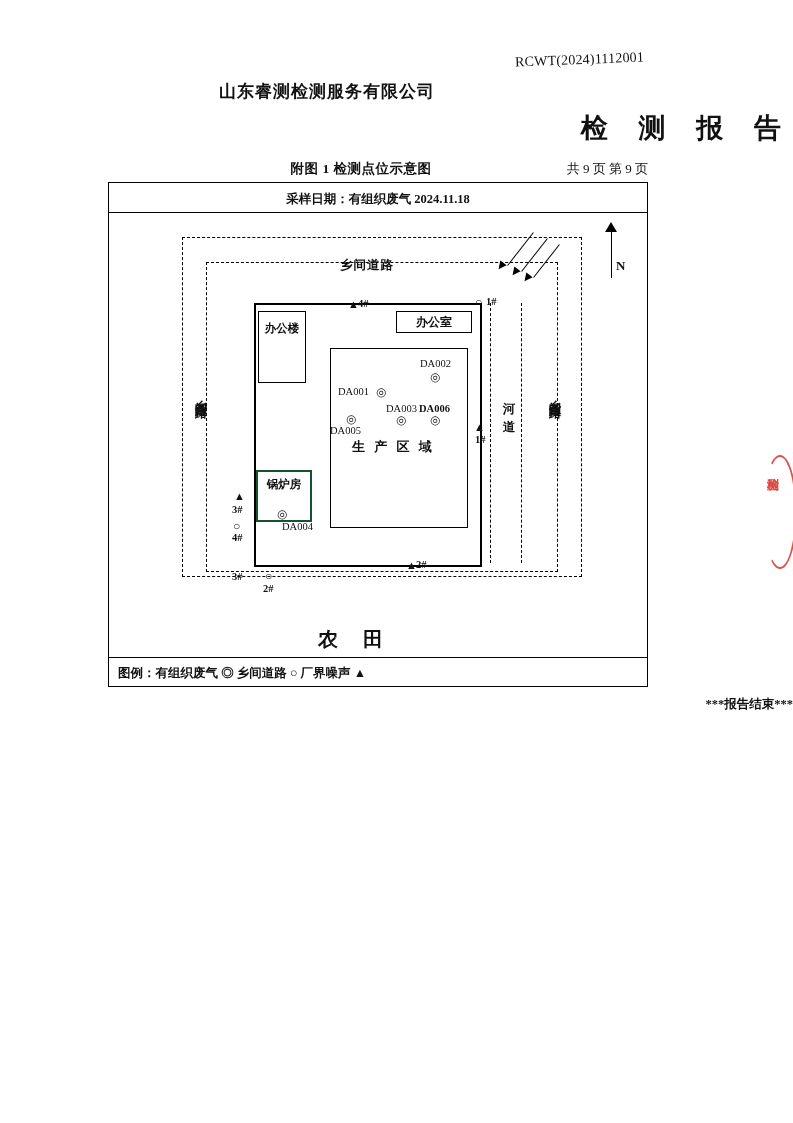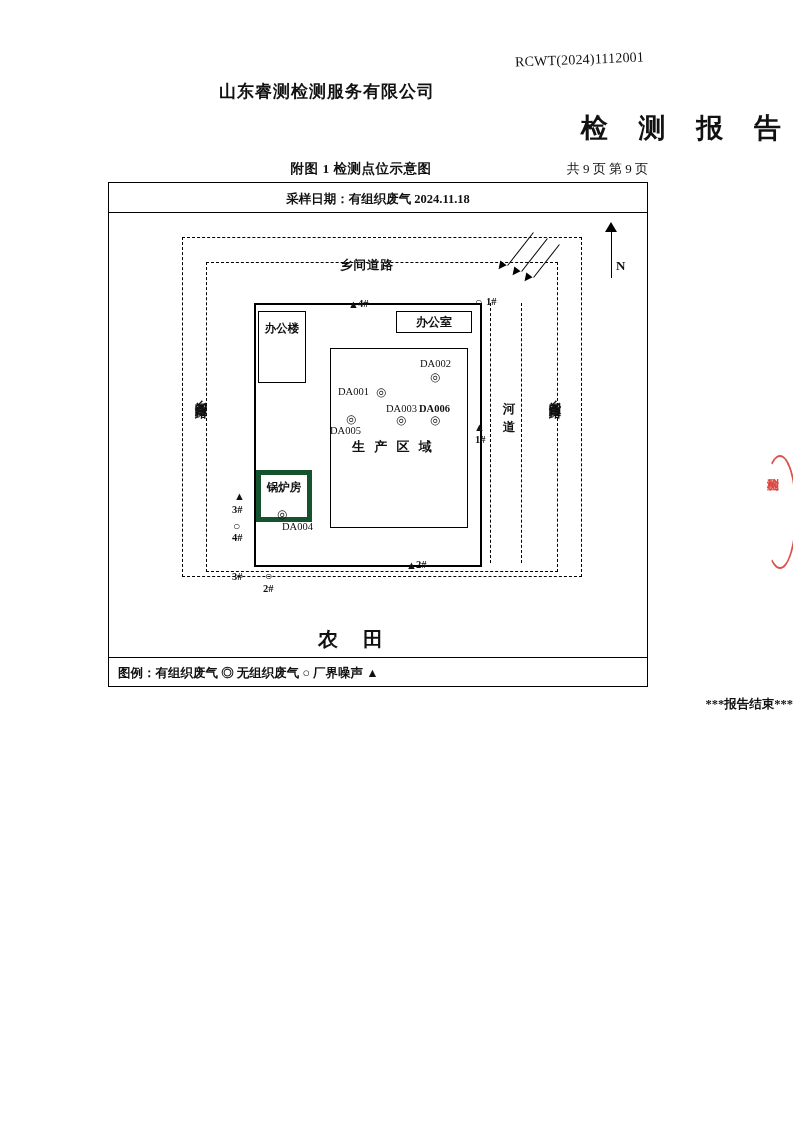--- a/index.html
+++ b/index.html
@@ -197,21 +197,21 @@
     line-height: 20px;
     font-weight: bold;
     background: #fff;
   }
   .boiler-room {
     position: absolute;
     left: 256px;
     top: 470px;
     width: 56px;
     height: 52px;
-    border: 5px solid #14532d;
+    border: 2px solid #14532d;
     box-sizing: border-box;
     font-size: 11.5px;
     text-align: center;
     padding-top: 5px;
     box-sizing: border-box;
     font-weight: bold;
   }
   .bold { font-weight: bold; }
 
   .vtext {
@@ -439,21 +439,21 @@
   <div class="tri" style="left:234px; top:491px;">▲</div>
   <div class="pt-label bold" style="left:232px; top:504px;">3#</div>
   <div class="circ-o" style="left:233px; top:520px;">○</div>
   <div class="pt-label bold" style="left:232px; top:532px;">4#</div>
 
   <div class="pt-label bold" style="left:232px; top:571px;">3#</div>
   <div class="circ-o" style="left:265px; top:570px;">○</div>
   <div class="pt-label bold" style="left:263px; top:583px;">2#</div>
 
   <div class="legend">
-    <div class="legend-text">图例：有组织废气 ◎   无组织废气 ○   厂界噪声 ▲</div>
+    <div class="legend-text">图例：有组织废气 ◎   乡间道路 ○   厂界噪声 ▲</div>
   </div>
 
   <div class="end-note">***报告结束***</div>
 
   <div class="stamp"></div>
   <div class="stamp-text">检测</div>
 
 </div>
 
 </body></html>

